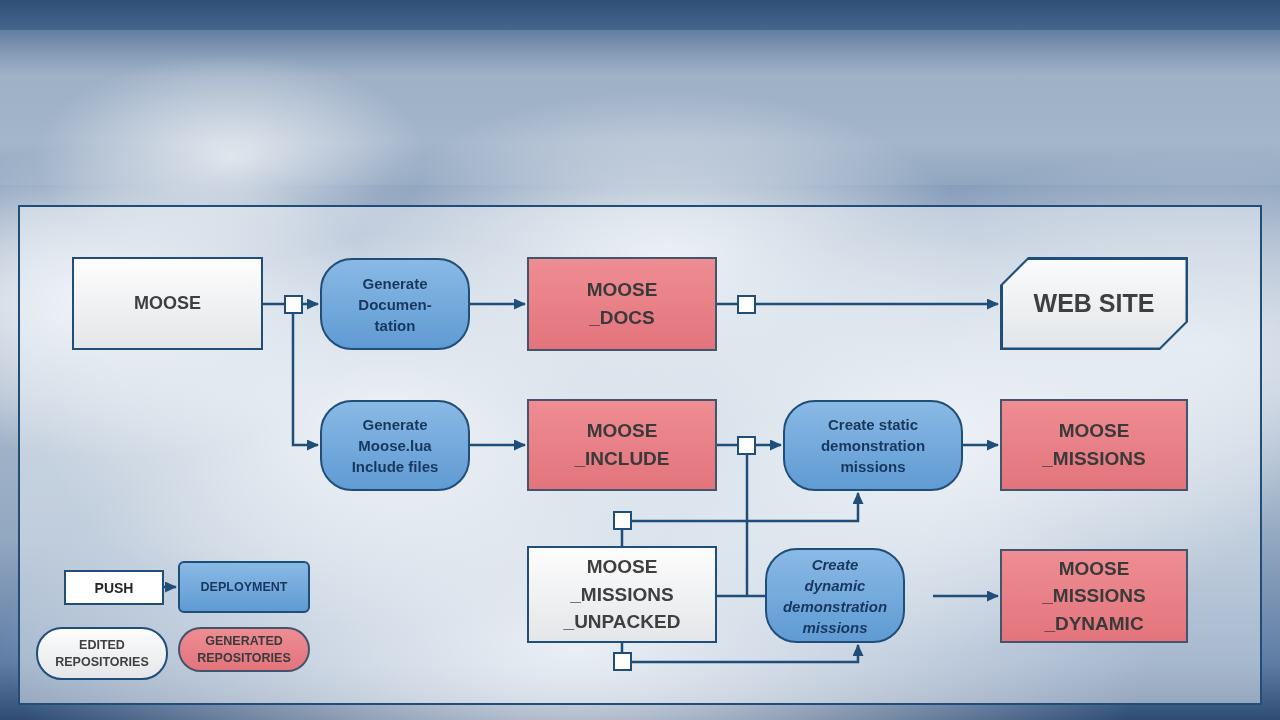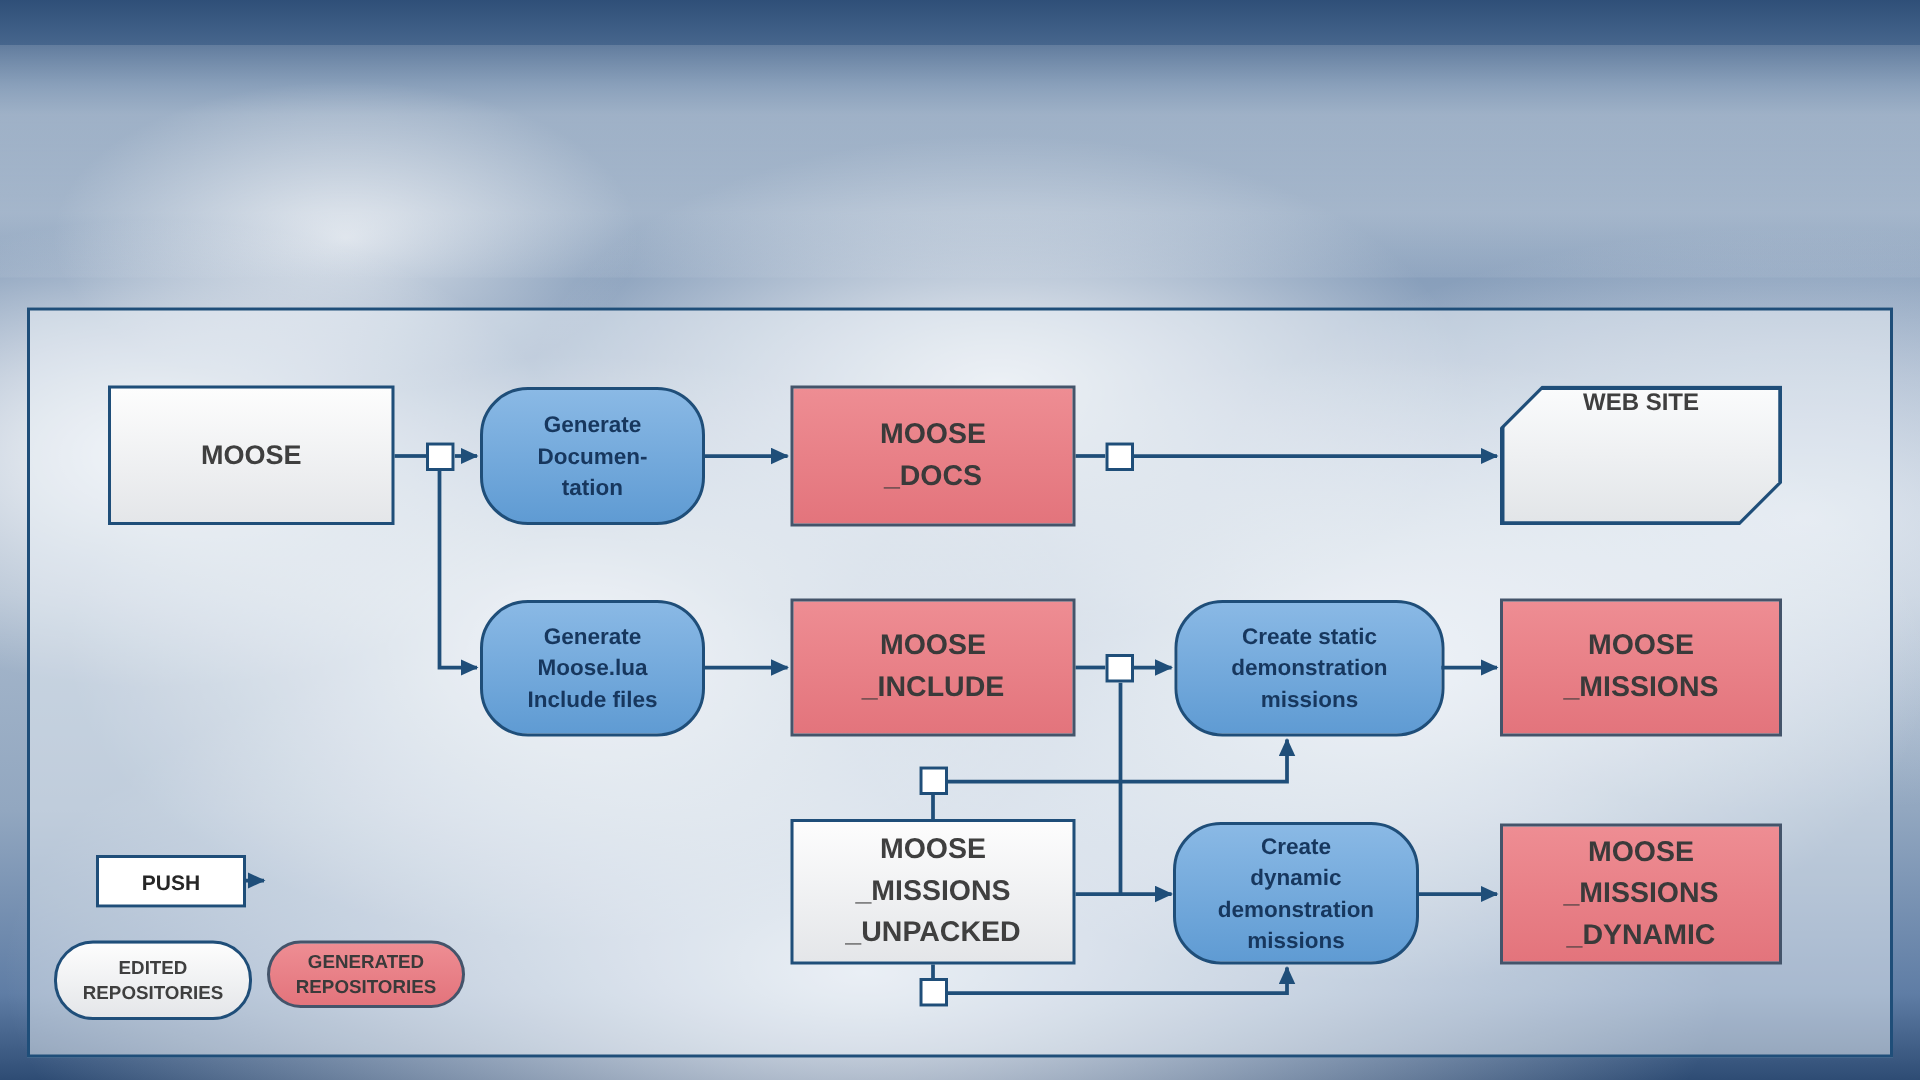--- a/index.html
+++ b/index.html
@@ -37,22 +37,22 @@
   .blue{background:linear-gradient(180deg,#8ab9e5,#5f9bd3);border:2.5px solid #1F4E79;border-radius:16px;color:#17375e;}
   .red{background:linear-gradient(180deg,#ee8d93,#e3747c);border:2.5px solid #44546A;color:#3a3a3a;}
   .lg{font-size:19px;line-height:1.45;}
   .sm{font-size:15px;line-height:1.4;border-radius:32px;}
   .xs{font-size:12.5px;line-height:1.3;border-radius:26px;}
   .websbox{position:absolute;background:#1F4E79;
     clip-path:polygon(28px 0,100% 0,100% calc(100% - 28px),calc(100% - 28px) 100%,0 100%,0 28px);}
   .websinner{position:absolute;inset:2.5px;
     clip-path:polygon(26px 0,100% 0,100% calc(100% - 26px),calc(100% - 26px) 100%,0 100%,0 26px);
     background:linear-gradient(180deg,#fafbfc,#e2e5e8);
-    display:flex;align-items:flex-start;justify-content:center;
-    font-weight:bold;font-size:16px;color:#3f3f3f;}
+    display:flex;align-items:center;justify-content:center;
+    font-weight:bold;font-size:25px;color:#3f3f3f;}
   .sq{position:absolute;width:19px;height:19px;background:#ffffff;border:2.5px solid #1F4E79;box-sizing:border-box;}
   svg.wires{position:absolute;left:0;top:0;pointer-events:none;}
 </style>
 </head>
 <body>
 
 <div id="page">
 
   <div class="title-band"></div>
 
@@ -105,33 +105,34 @@
 _INCLUDE</div>
   <div class="node blue sm" style="left:783px;top:400px;width:180px;height:91px;">Create static
 demonstration
 missions</div>
   <div class="node red lg" style="left:1000px;top:399px;width:188px;height:92px;">MOOSE
 _MISSIONS</div>
 
   <div class="node gray lg" style="left:527px;top:546px;width:190px;height:97px;">MOOSE
 _MISSIONS
 _UNPACKED</div>
-  <div class="node blue sm" style="left:782px;top:548px;width:164px;height:95px;">Create
+  <div class="node blue sm" style="left:765px;top:548px;width:140px;height:95px;font-style:italic;">Create
 dynamic
 demonstration
 missions</div>
   <div class="node red lg" style="left:1000px;top:549px;width:188px;height:94px;">MOOSE
 _MISSIONS
 _DYNAMIC</div>
 
   <div class="sq" style="left:284px;top:295px;"></div>
   <div class="sq" style="left:737px;top:295px;"></div>
   <div class="sq" style="left:737px;top:436px;"></div>
   <div class="sq" style="left:613px;top:511px;"></div>
   <div class="sq" style="left:613px;top:652px;"></div>
 
   <div class="node" style="left:64px;top:570px;width:100px;height:35px;background:#ffffff;border:2.5px solid #1F4E79;color:#262626;font-size:14px;">PUSH</div>
+  <div class="node blue xs" style="left:178px;top:561px;width:132px;height:52px;border-radius:6px;">DEPLOYMENT</div>
   <div class="node gray xs" style="left:36px;top:627px;width:132px;height:53px;">EDITED
 REPOSITORIES</div>
   <div class="node red xs" style="left:178px;top:627px;width:132px;height:45px;">GENERATED
 REPOSITORIES</div>
 
 </div>
 
 </body></html>

